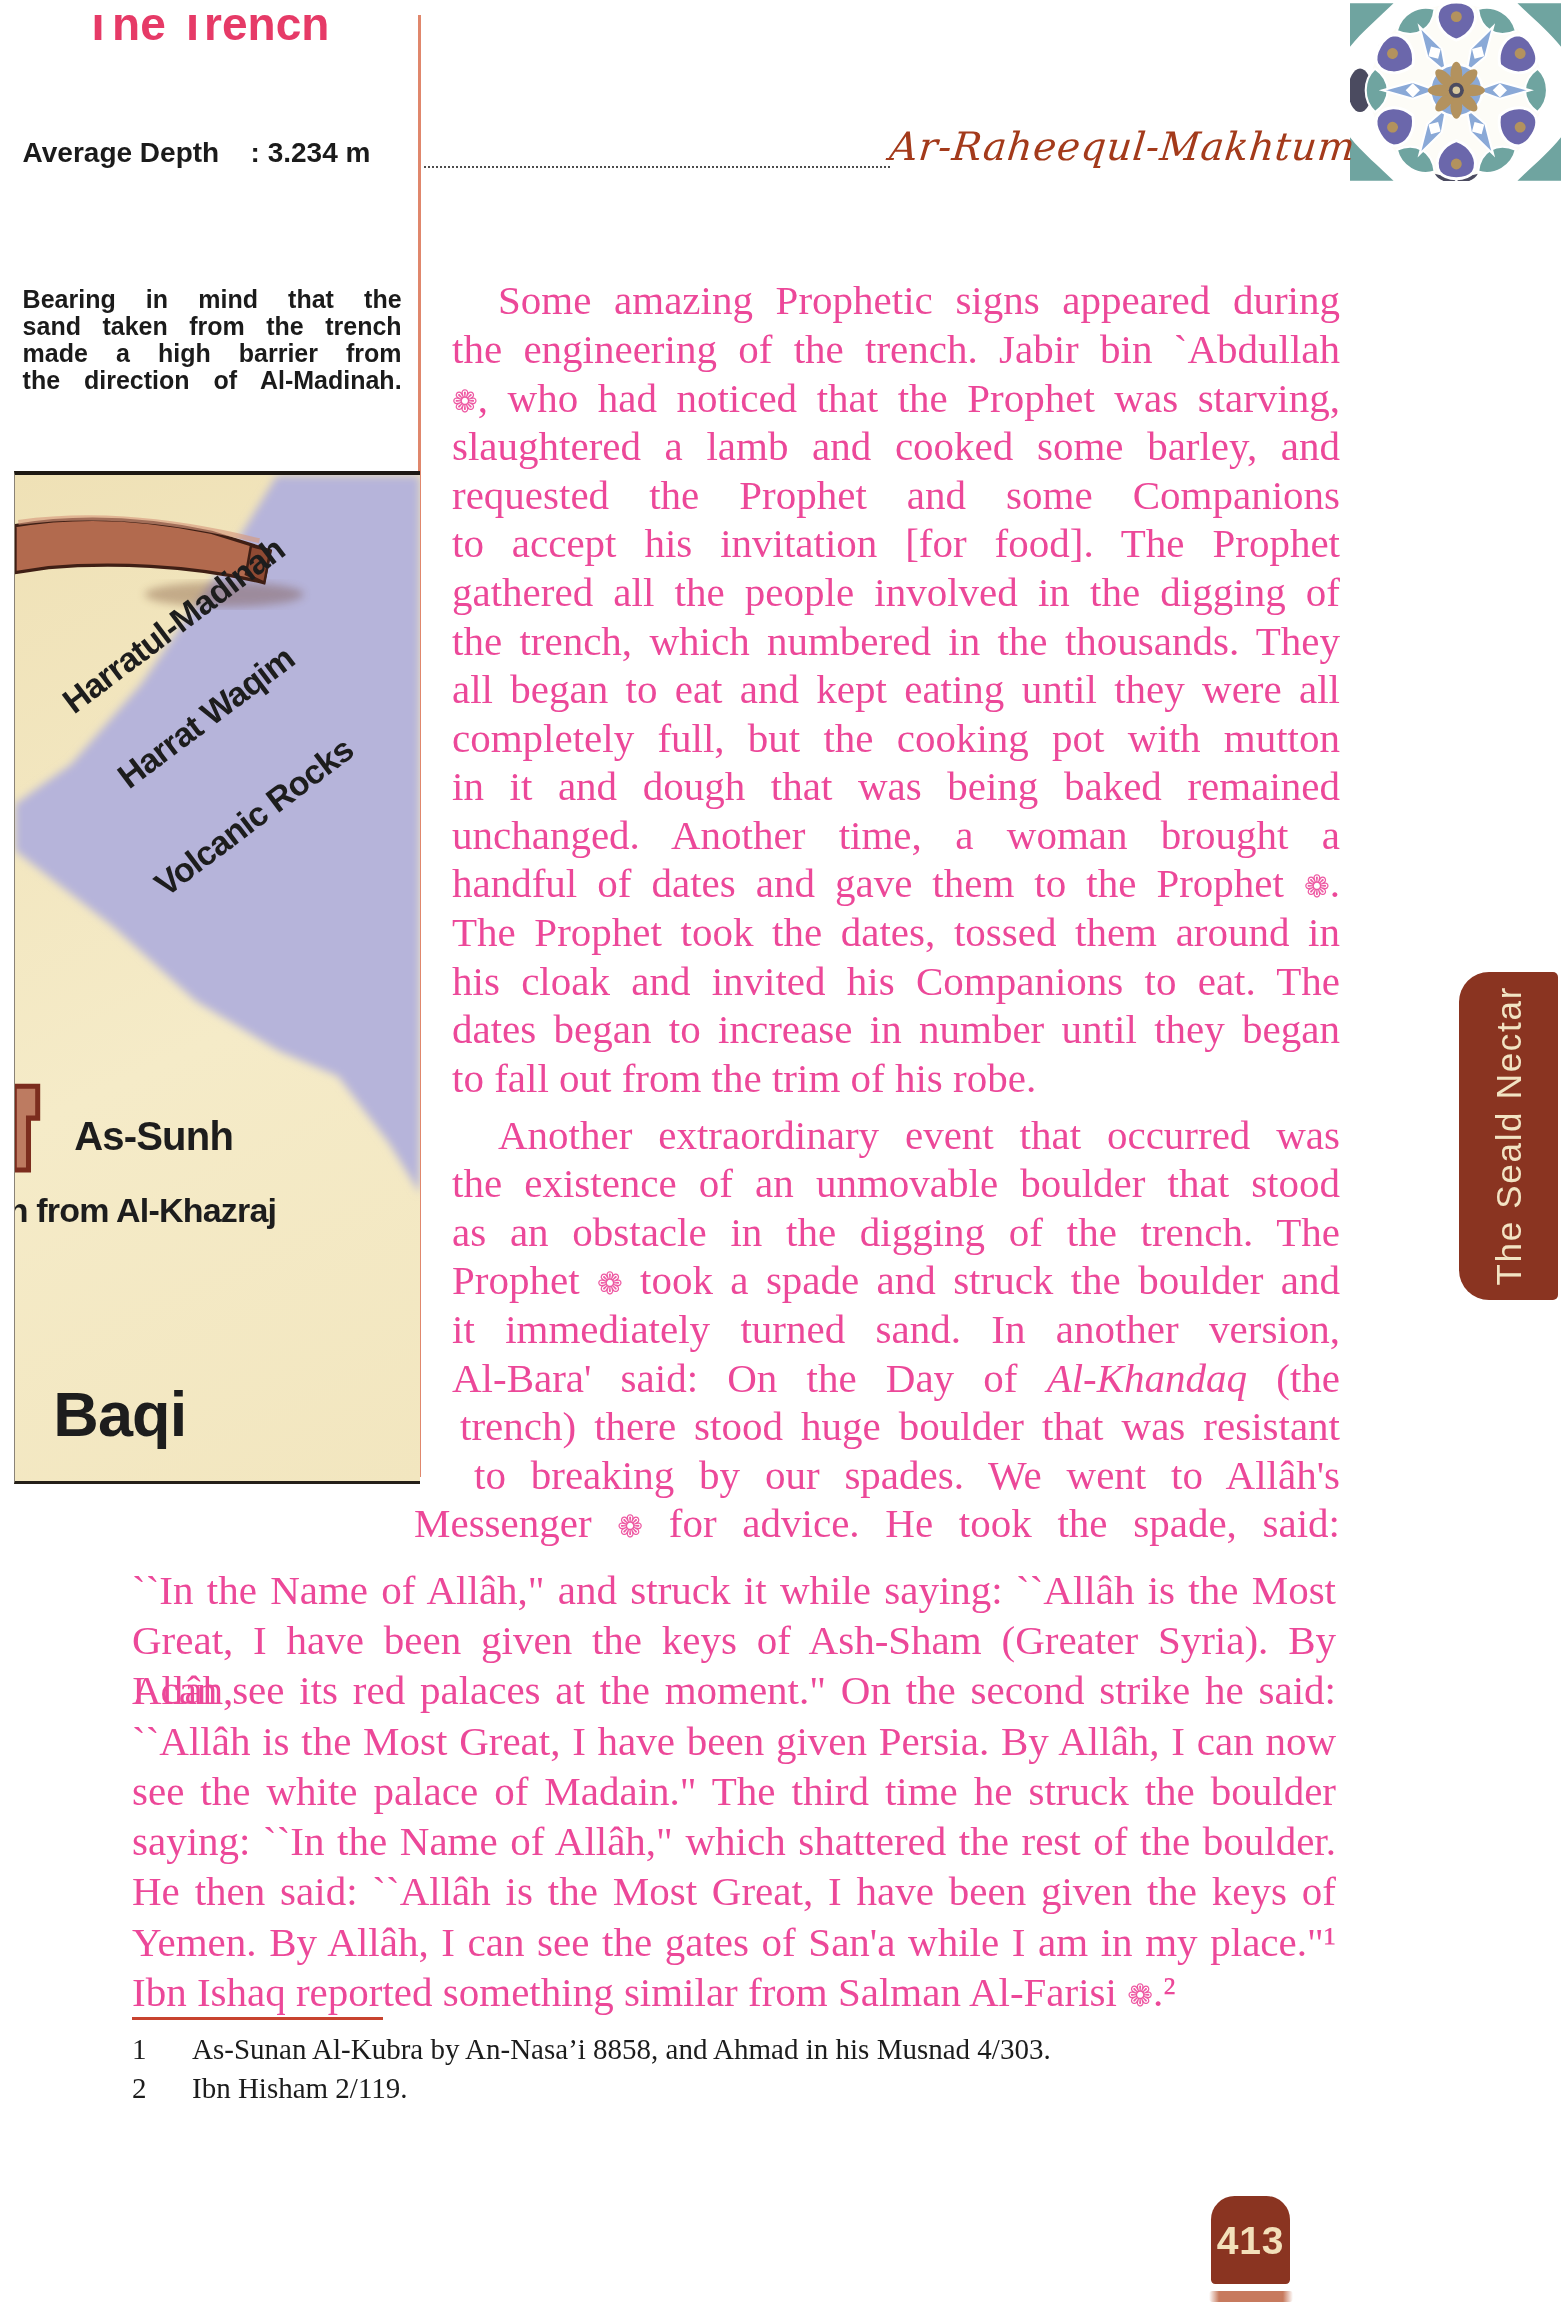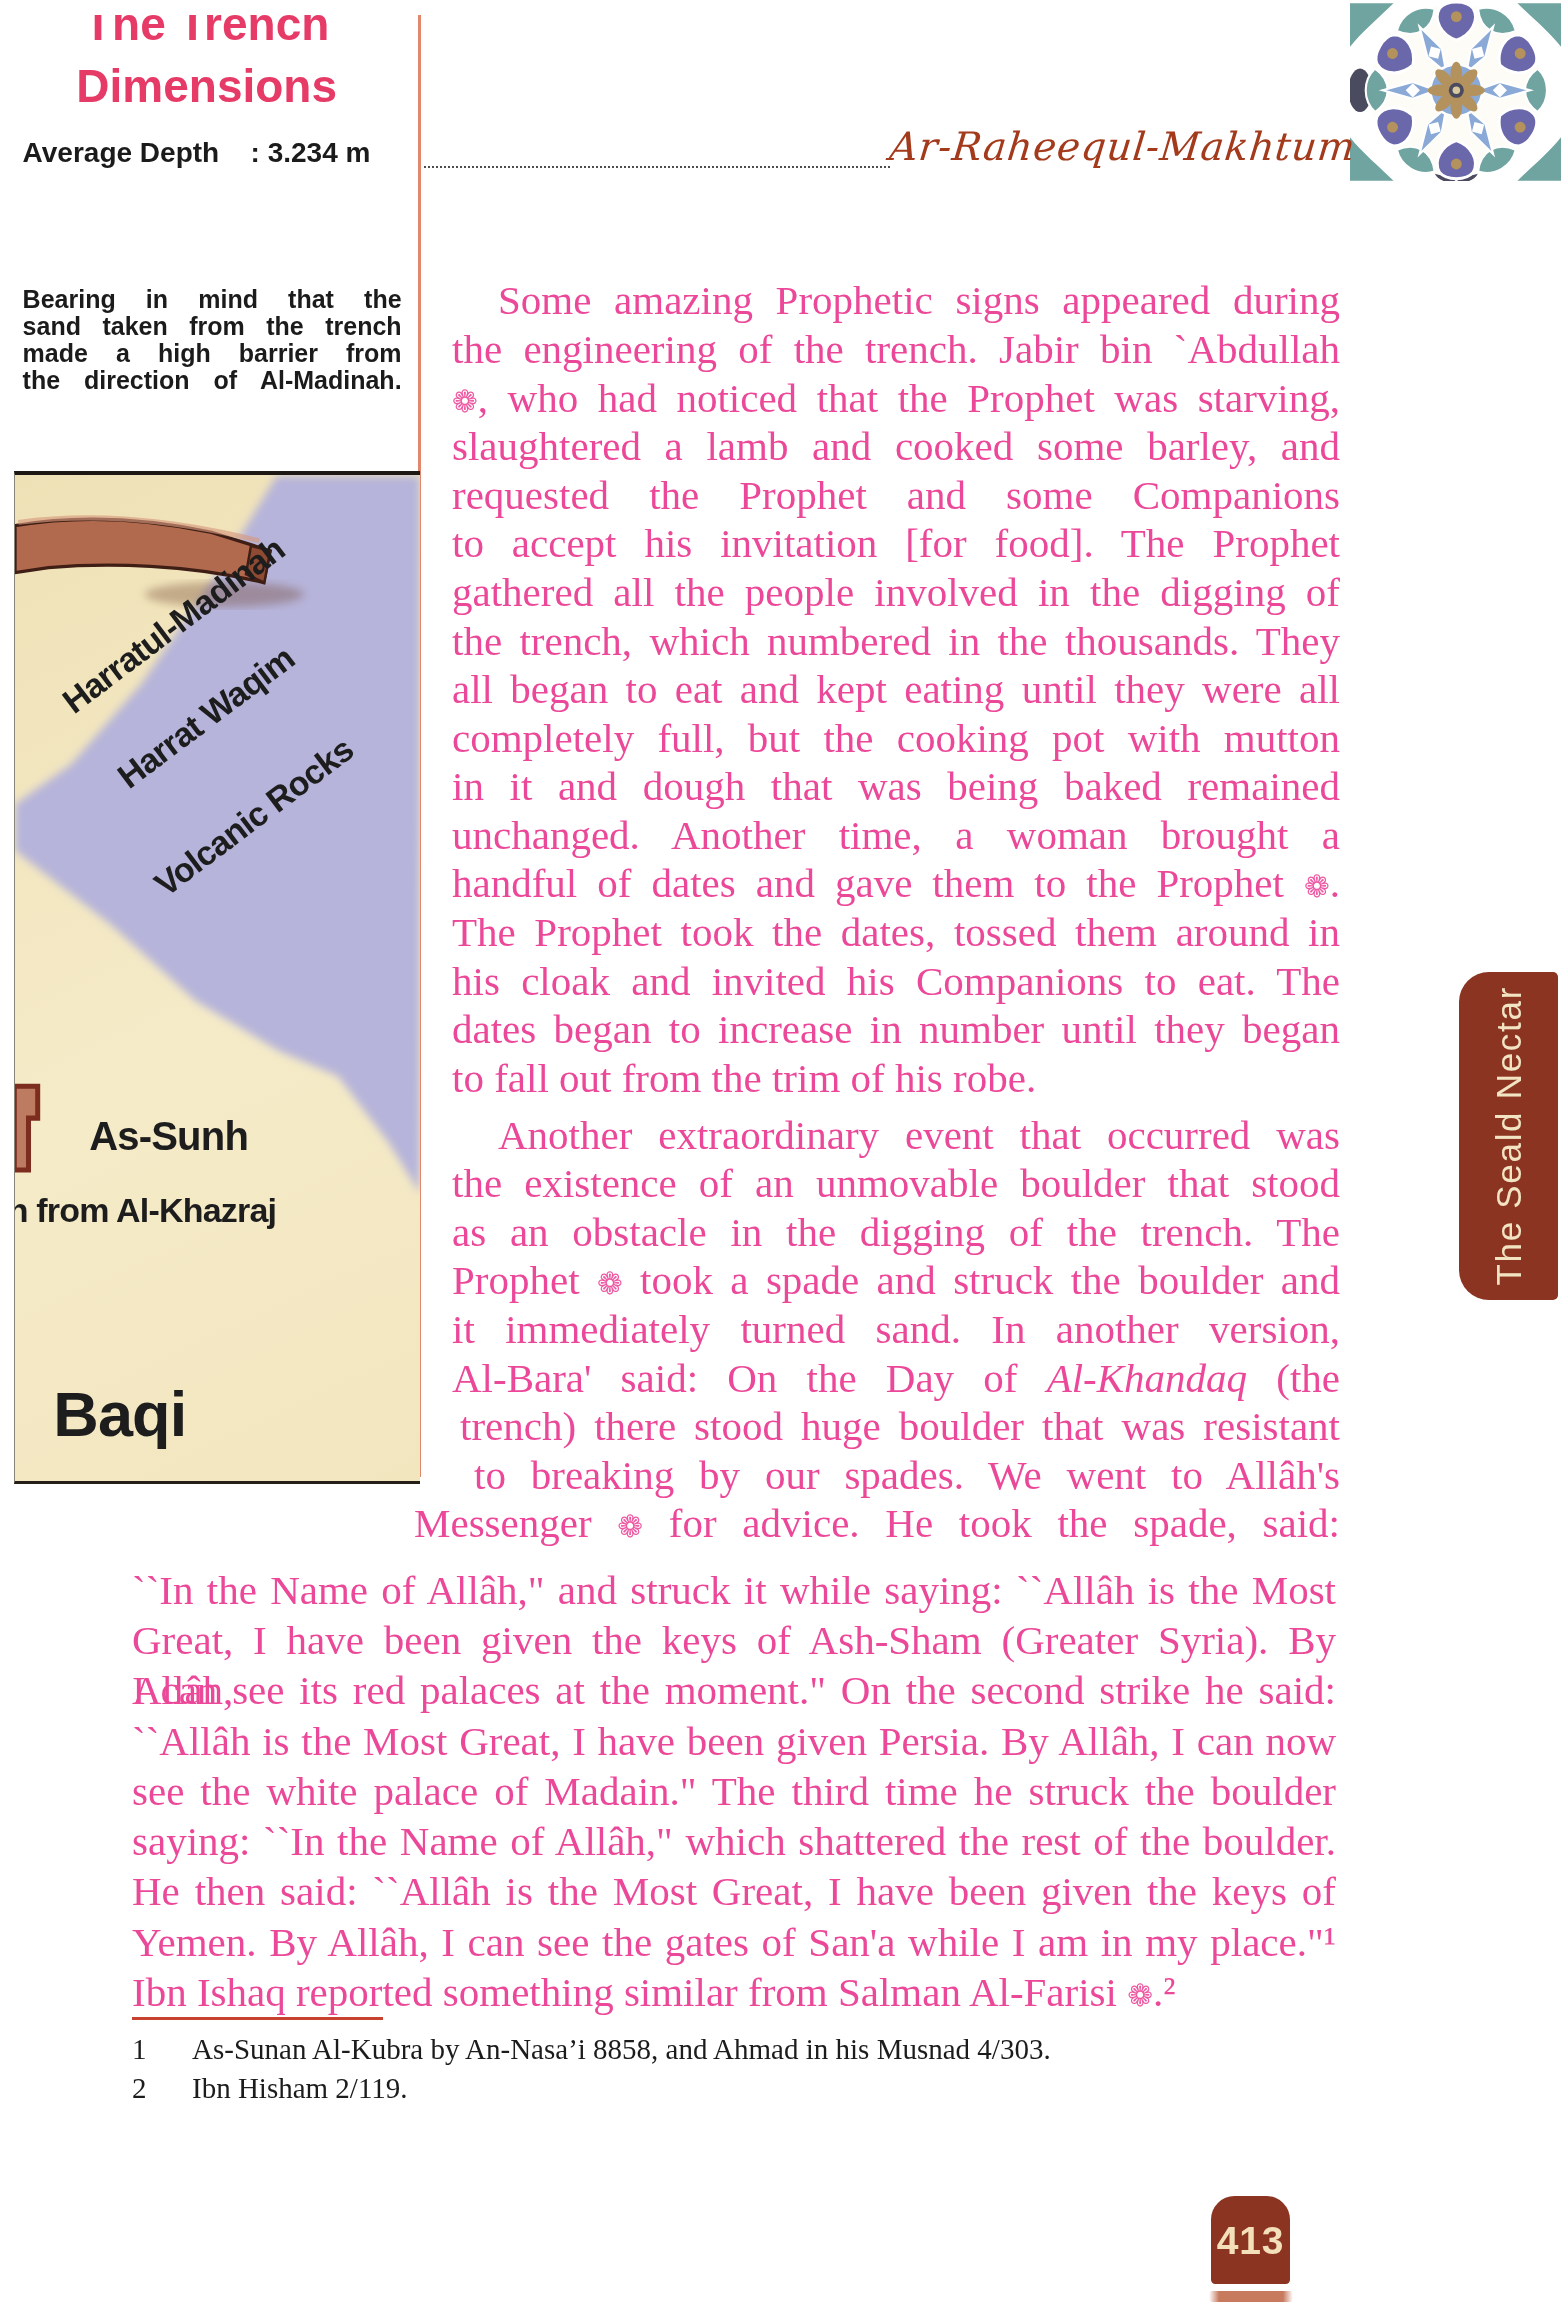--- a/index.html
+++ b/index.html
@@ -137,21 +137,20 @@
     </g>
   </svg>
 
   
   <div class="leader"></div>
   <div class="script">Ar-Raheequl-Makhtum</div>
 
   
   <div class="htitle">
     <div>The Trench</div>
-    <div>Dimensions</div>
   </div>
   <div class="topcover"></div>
 
   
   <div class="dims">
 
       <div class="dimrow">
         <span class="dlabel">Average Depth</span>
         <span class="dvalue">: 3.234 m</span>
       </div>
@@ -183,21 +182,21 @@
       <ellipse cx="250" cy="142" rx="95" ry="15" fill="#6e402c" opacity="0.35" filter="url(#soft)"></ellipse>
       <path d="M0,60 C70,48 150,50 235,68 L305,90 L297,128 C210,106 110,104 40,110 L0,116 Z" fill="#b26a4e" stroke="#3f1f15" stroke-width="4"></path>
       <path d="M282,84 L305,90 L298,128 L276,118 Z" fill="#8f4a33" stroke="#3f1f15" stroke-width="3"></path>
       <path d="M4,56 C80,46 170,48 292,78" stroke="#d79a7e" stroke-width="6" fill="none" opacity="0.65"></path>
     </svg>
     <div class="host">
       
     <div class="rotlabel" style="left: 52px; top: 211px;">Harratul-Madinah</div><div class="rotlabel" style="left: 107px; top: 286px;">Harrat Waqim</div><div class="rotlabel" style="left: 144px; top: 394px;">Volcanic Rocks</div></div>
     <div class="host">
       
-    <div class="placelabel" style="left: 74px; top: 639px; font-size: 40px;">As-Sunh</div><div class="placelabel" style="left: -7.5px; top: 716px; font-size: 34px;">n from Al-Khazraj</div><div class="placelabel" style="left: 38px; top: 903px; font-size: 63px;">Baqi</div></div>
+    <div class="placelabel" style="left: 59px; top: 639px; font-size: 40px;">As-Sunh</div><div class="placelabel" style="left: -7.5px; top: 716px; font-size: 34px;">n from Al-Khazraj</div><div class="placelabel" style="left: 38px; top: 903px; font-size: 63px;">Baqi</div></div>
     <svg class="layer" width="37" height="92" viewBox="0 0 44 110" style="left:-5px;top:608px;">
       <path d="M5,4 h28 v38 h-11 v62 h-17 z" fill="#bd7b61" stroke="#7c2d1e" stroke-width="6" stroke-linejoin="miter"></path>
     </svg>
   </div>
 
   
   <div class="host">
     
   <div class="line cline" style="top: 276px; text-indent: 46px;">Some amazing Prophetic signs appeared during</div><div class="line cline" style="top: 325px;">the engineering of the trench. Jabir bin `Abdullah</div><div class="line cline" style="top: 374px;"><span class="hon">❁</span>, who had noticed that the Prophet was starving,</div><div class="line cline" style="top: 422px;">slaughtered a lamb and cooked some barley, and</div><div class="line cline" style="top: 471px;">requested the Prophet and some Companions</div><div class="line cline" style="top: 519px;">to accept his invitation [for food]. The Prophet</div><div class="line cline" style="top: 568px;">gathered all the people involved in the digging of</div><div class="line cline" style="top: 617px;">the trench, which numbered in the thousands. They</div><div class="line cline" style="top: 665px;">all began to eat and kept eating until they were all</div><div class="line cline" style="top: 714px;">completely full, but the cooking pot with mutton</div><div class="line cline" style="top: 762px;">in it and dough that was being baked remained</div><div class="line cline" style="top: 811px;">unchanged. Another time, a woman brought a</div><div class="line cline" style="top: 859px;">handful of dates and gave them to the Prophet <span class="hon">❁</span>.</div><div class="line cline" style="top: 908px;">The Prophet took the dates, tossed them around in</div><div class="line cline" style="top: 957px;">his cloak and invited his Companions to eat. The</div><div class="line cline" style="top: 1005px;">dates began to increase in number until they began</div><div class="line cline" style="top: 1054px; text-align-last: left;">to fall out from the trim of his robe.</div><div class="line cline" style="top: 1111px; text-indent: 46px;">Another extraordinary event that occurred was</div><div class="line cline" style="top: 1159px;">the existence of an unmovable boulder that stood</div><div class="line cline" style="top: 1208px;">as an obstacle in the digging of the trench. The</div><div class="line cline" style="top: 1256px;">Prophet <span class="hon">❁</span> took a spade and struck the boulder and</div><div class="line cline" style="top: 1305px;">it immediately turned sand. In another version,</div><div class="line cline" style="top: 1354px;">Al-Bara' said: On the Day of <i>Al-Khandaq</i> (the</div><div class="line cline" style="top: 1402px; left: 460px; width: 880px;">trench) there stood huge boulder that was resistant</div><div class="line cline" style="top: 1451px; left: 474px; width: 866px;">to breaking by our spades. We went to Allâh's</div><div class="line cline" style="top: 1499px; left: 414px; width: 926px;">Messenger <span class="hon">❁</span> for advice. He took the spade, said:</div></div>
 

